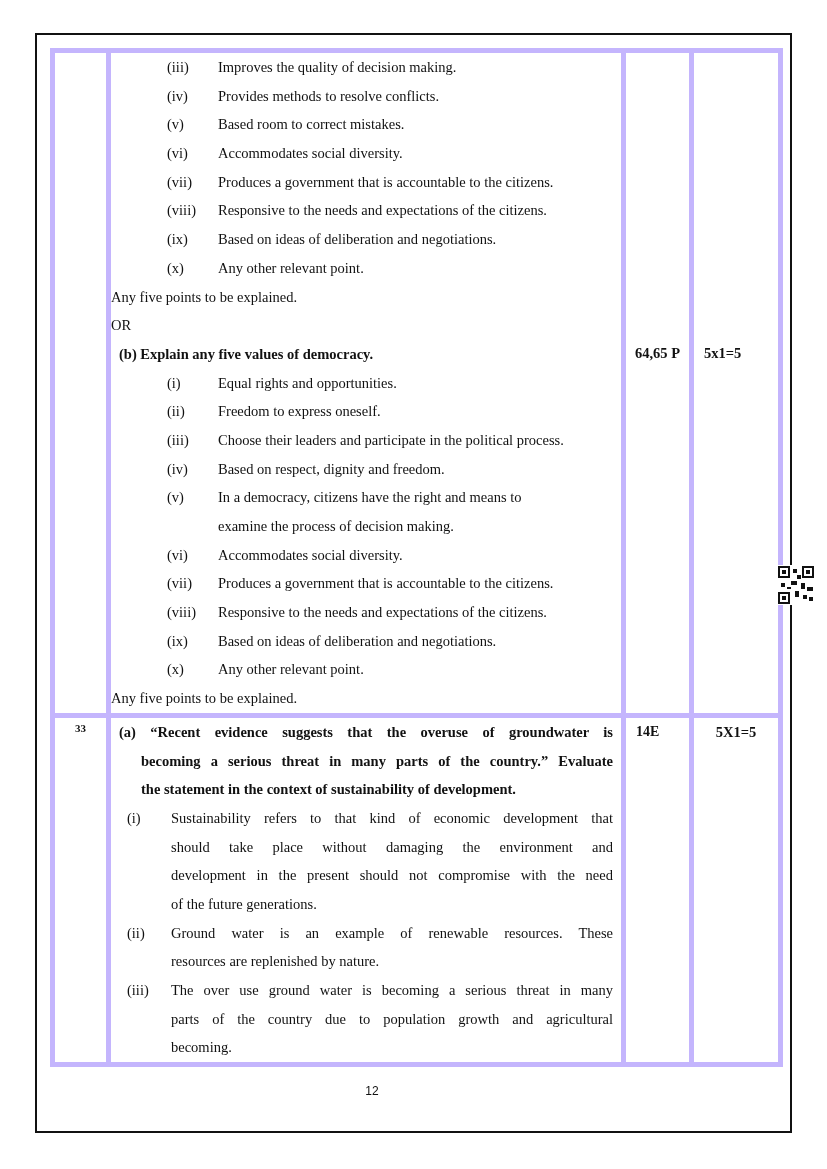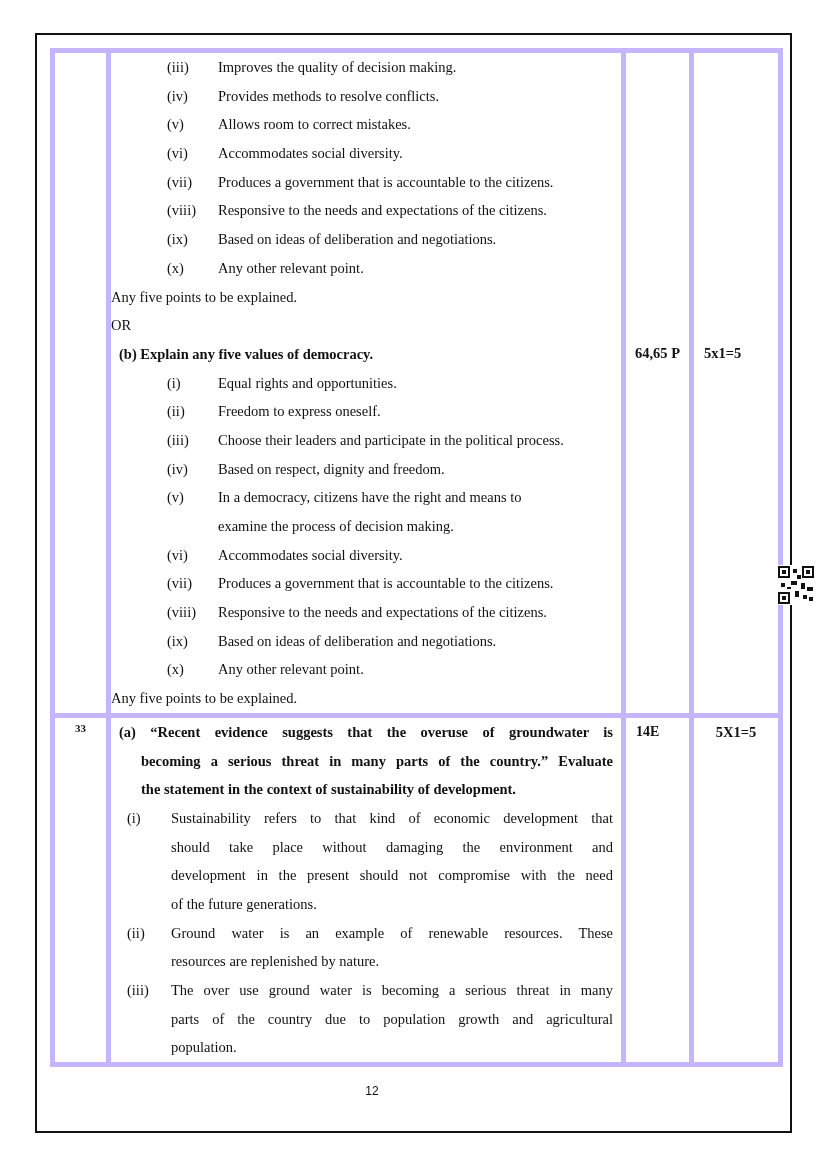--- a/index.html
+++ b/index.html
@@ -48,21 +48,21 @@
             <div class="line pt">
               <span class="num">(iii)</span>
               <span class="txt">Improves the quality of decision making.</span>
             </div>
             <div class="line pt">
               <span class="num">(iv)</span>
               <span class="txt">Provides methods to resolve conflicts.</span>
             </div>
             <div class="line pt">
               <span class="num">(v)</span>
-              <span class="txt">Allows room to correct mistakes.</span>
+              <span class="txt">Based room to correct mistakes.</span>
             </div>
             <div class="line pt">
               <span class="num">(vi)</span>
               <span class="txt">Accommodates social diversity.</span>
             </div>
             <div class="line pt">
               <span class="num">(vii)</span>
               <span class="txt">Produces a government that is accountable to the citizens.</span>
             </div>
             <div class="line pt">
@@ -159,21 +159,21 @@
               <div class="txt">
                 <div class="line" style="text-align: justify; text-align-last: justify;">Ground water is an example of renewable resources. These</div>
                 <div class="line">resources are replenished by nature.</div>
               </div>
             </div>
             <div class="pt2">
               <div class="num line">(iii)</div>
               <div class="txt">
                 <div class="line" style="text-align: justify; text-align-last: justify;">The over use ground water is becoming a serious threat in many</div>
                 <div class="line" style="text-align: justify; text-align-last: justify;">parts of the country due to population growth and agricultural</div>
-                <div class="line">population.</div>
+                <div class="line">becoming.</div>
               </div>
             </div>
           </div>
     </td>
     <td class="ref">14E</td>
     <td class="marks" style="text-align:center;padding-top:6px;">5X1=5</td>
   </tr>
 </tbody>
   </table>
 

